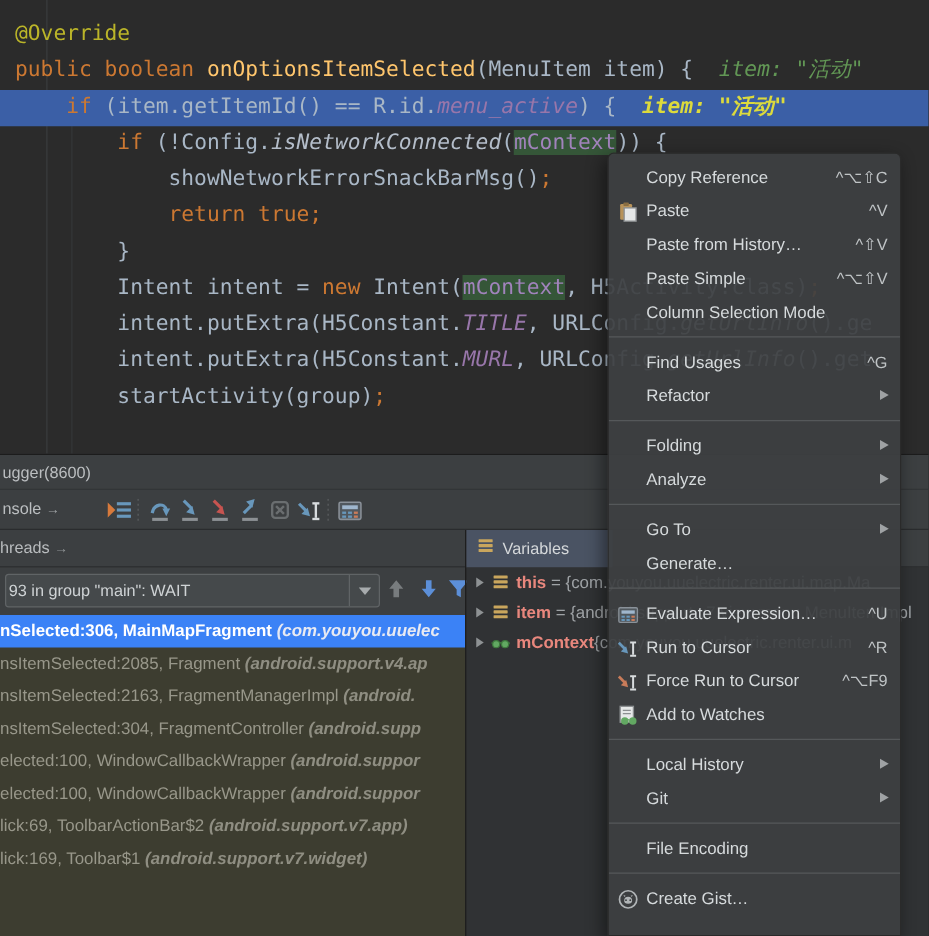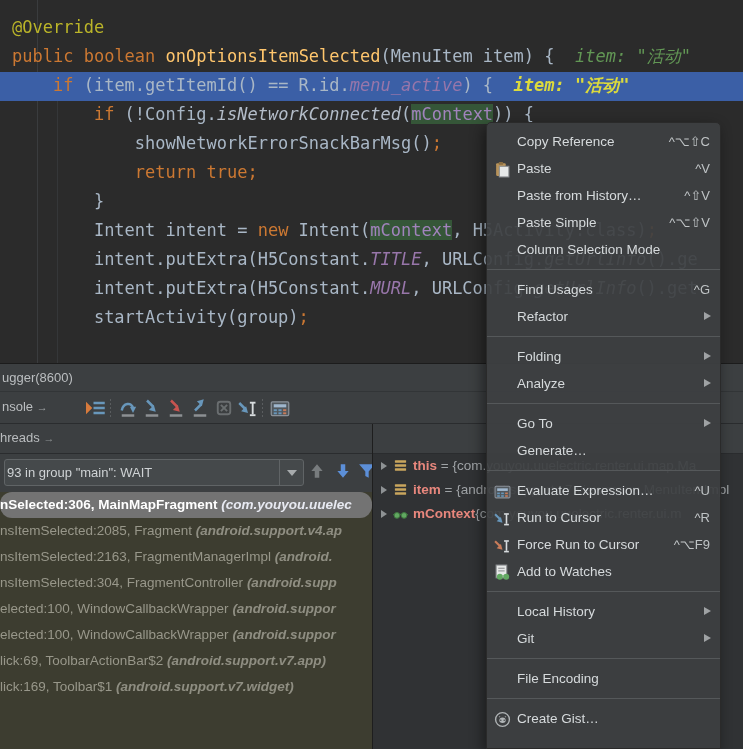--- a/index.html
+++ b/index.html
@@ -57,21 +57,21 @@
     font-size:13px; line-height:25px; cursor:pointer; overflow:hidden; white-space:nowrap; }
   #thread-combo .combo-text { padding-left:2px; }
   #thread-combo .combo-btn { position:absolute; right:0; top:0; width:24px; height:25px;
     border-left:1px solid #606466; text-align:center; }
   .mini-btn { position:absolute; top:8px; width:22px; height:22px; cursor:pointer; }
   #frames-list { position:absolute; left:0; top:492px; width:372px; height:257px;
     background:#3D3D30; overflow:hidden; }
   .frame-row { height:26px; line-height:26px; font-size:13.5px; color:#98978A;
     white-space:nowrap; overflow:hidden; cursor:pointer; }
   .frame-row .pkg { font-style:italic; font-weight:bold; color:#8F8E82; }
-  .frame-row.selected { background:#737373; color:#FFFFFF; font-weight:bold;border-radius:12px; }
+  .frame-row.selected { background:#3b82f6; color:#FFFFFF; font-weight:bold; }
   .frame-row.selected .pkg { color:#E8EAF2; }
 
   
   #variables-panel { position:absolute; left:373px; top:454px; width:370px; height:295px;
     background:#303234; overflow:hidden; }
   .var-row { position:relative; height:24px; line-height:24px; font-size:13.5px;
     white-space:nowrap; overflow:hidden; cursor:pointer; }
   .var-row .tri { display:inline-block; width:0; height:0; margin:0 6px 0 8px;
     border-left:6px solid #8E9294; border-top:4px solid transparent; border-bottom:4px solid transparent; }
   .var-row .vicon { display:inline-block; vertical-align:-3px; margin-right:5px; }
@@ -166,20 +166,27 @@
             <rect x="6.75" y="11.5" width="2.5" height="1.5" fill="#6897BB"></rect>
             <rect x="10.5" y="11.5" width="2.5" height="1.5" fill="#C97C5A"></rect>
           </svg></span></span>
   </div>
 
   <div id="panel-header-row">
     <span id="threads-tab">
       <span>hreads</span>
       <span class="mini-arrow">→</span>
     </span>
+    <div id="variables-tab">
+      <span class="vicon" id="variables-tab-icon"><svg width="15" height="15" viewBox="0 0 16 16">
+            <rect x="2" y="2.5" width="12" height="2.6" rx="0.5" fill="#C9A65D"></rect>
+            <rect x="2" y="6.7" width="12" height="2.6" rx="0.5" fill="#C9A65D"></rect>
+            <rect x="2" y="10.9" width="12" height="2.6" rx="0.5" fill="#C9A65D"></rect>
+          </svg></span><span class="vtxt">Variables</span>
+    </div>
   </div>
   <div id="panel-vsplit"></div>
 
   <div id="threads-combo-row">
     <div id="thread-combo">
       <span class="combo-text">93 in group "main": WAIT</span>
       <span class="combo-btn"><svg width="10" height="8" viewBox="0 0 10 8" style="margin-top:9px">
             <polygon points="0,1 10,1 5,7" fill="#A7ABAD"></polygon>
           </svg></span>
     </div>

